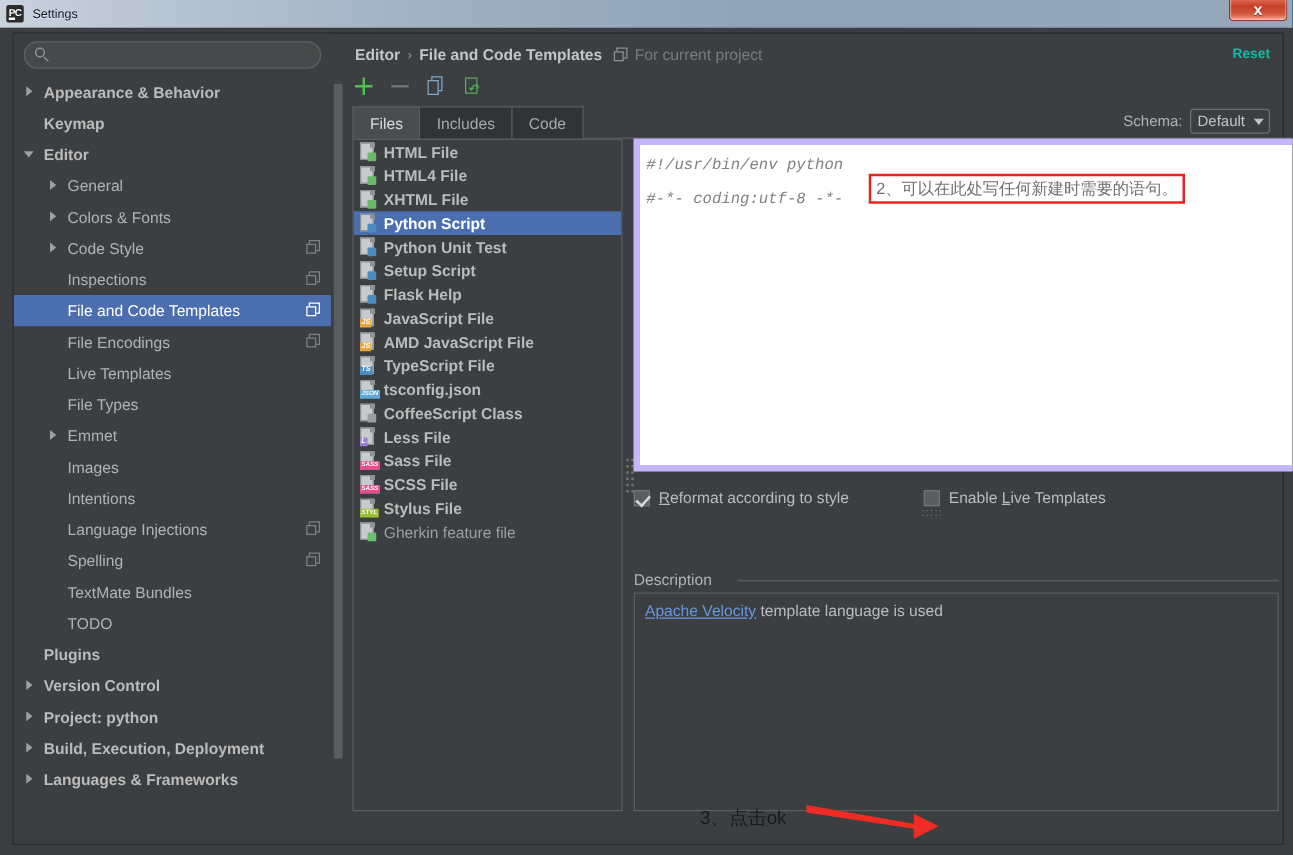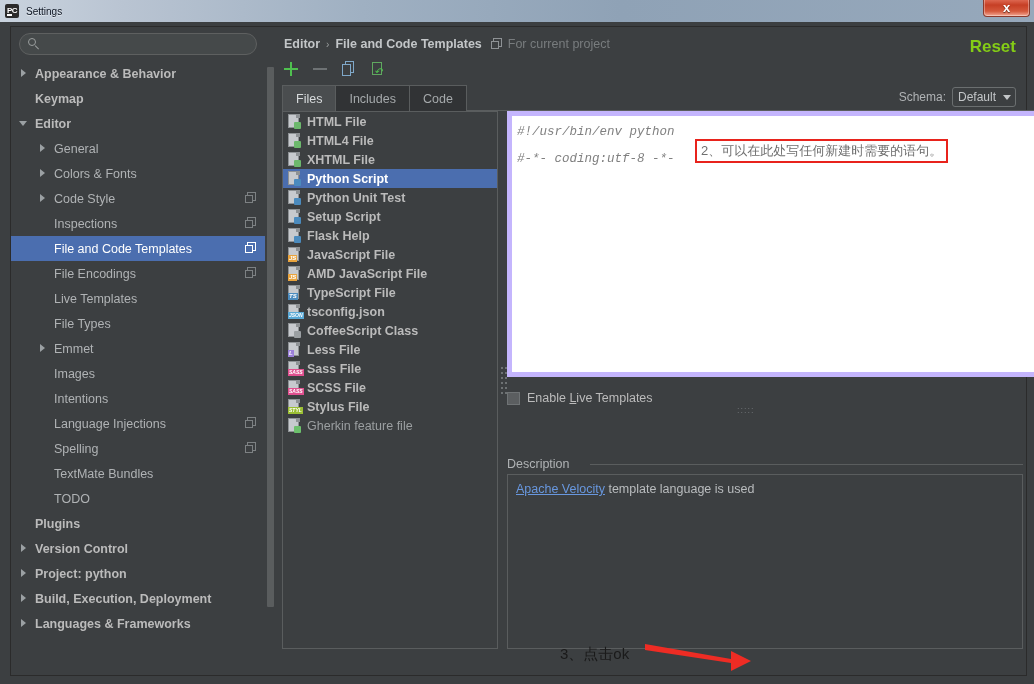--- a/index.html
+++ b/index.html
@@ -137,21 +137,21 @@
   }
   #breadcrumb .crumb{ font-weight:bold; color:#c3c6c8; }
   #breadcrumb .sep{ color:#9a9e9e; font-size:10px; margin:0 1px;}
   #breadcrumb .scope-icon{ width:12px;height:12px;position:relative;margin-left:4px;}
   #breadcrumb .scope-icon .b1{position:absolute;left:2px;top:0;width:9px;height:9px;border:1.2px solid #8e9295;}
   #breadcrumb .scope-icon .b2{position:absolute;left:0;top:3px;width:8px;height:8px;border:1.2px solid #8e9295;background:#3c3f41;}
   #breadcrumb .scope-text{ color:#787c7e; font-weight:normal;}
 
   #reset-link{
     position:absolute; right:10px; top:10px;
-    color:#84cc16; font-weight:bold; font-size:17px; cursor:pointer;
+    color:#14b8a6; font-weight:bold; font-size:11px; cursor:pointer;
   }
   #schema-row{
     position:absolute; right:10px; top:60px;
     display:flex;align-items:center;gap:6px;
   }
   #schema-row .lbl{ color:#b0b3b5;}
   #schema-select{
     width:64px;height:20px; background:#3c3f41;
     border:1px solid #6b6f70; border-radius:3px;
     display:flex;align-items:center;justify-content:space-between;
@@ -656,20 +656,24 @@
         <i style="left: 4px; top: 25px;"></i>
       </div>
 
     <div id="editor">
       <div class="code">#!/usr/bin/env python</div>
       <div class="code">#-*- coding:utf-8 -*-</div>
       <div id="annot-box">2、可以在此处写任何新建时需要的语句。</div>
     </div>
 
     <div id="chk-row">
+      <div class="chk" style="width:232px">
+        <span class="box on"></span>
+        <span class="lbl"><u>R</u><span id="reformat-rest">eformat according to style</span></span>
+      </div>
       <div class="chk">
         <span class="box"></span>
         <span class="lbl"><span id="live-pre">Enable </span><u>L</u><span id="live-rest">ive Templates</span></span>
       </div>
     </div>
     <div id="resize-dots">:::::</div>
 
     <div id="desc-legend">
       <span class="t">Description</span>
       <span class="line"></span>

